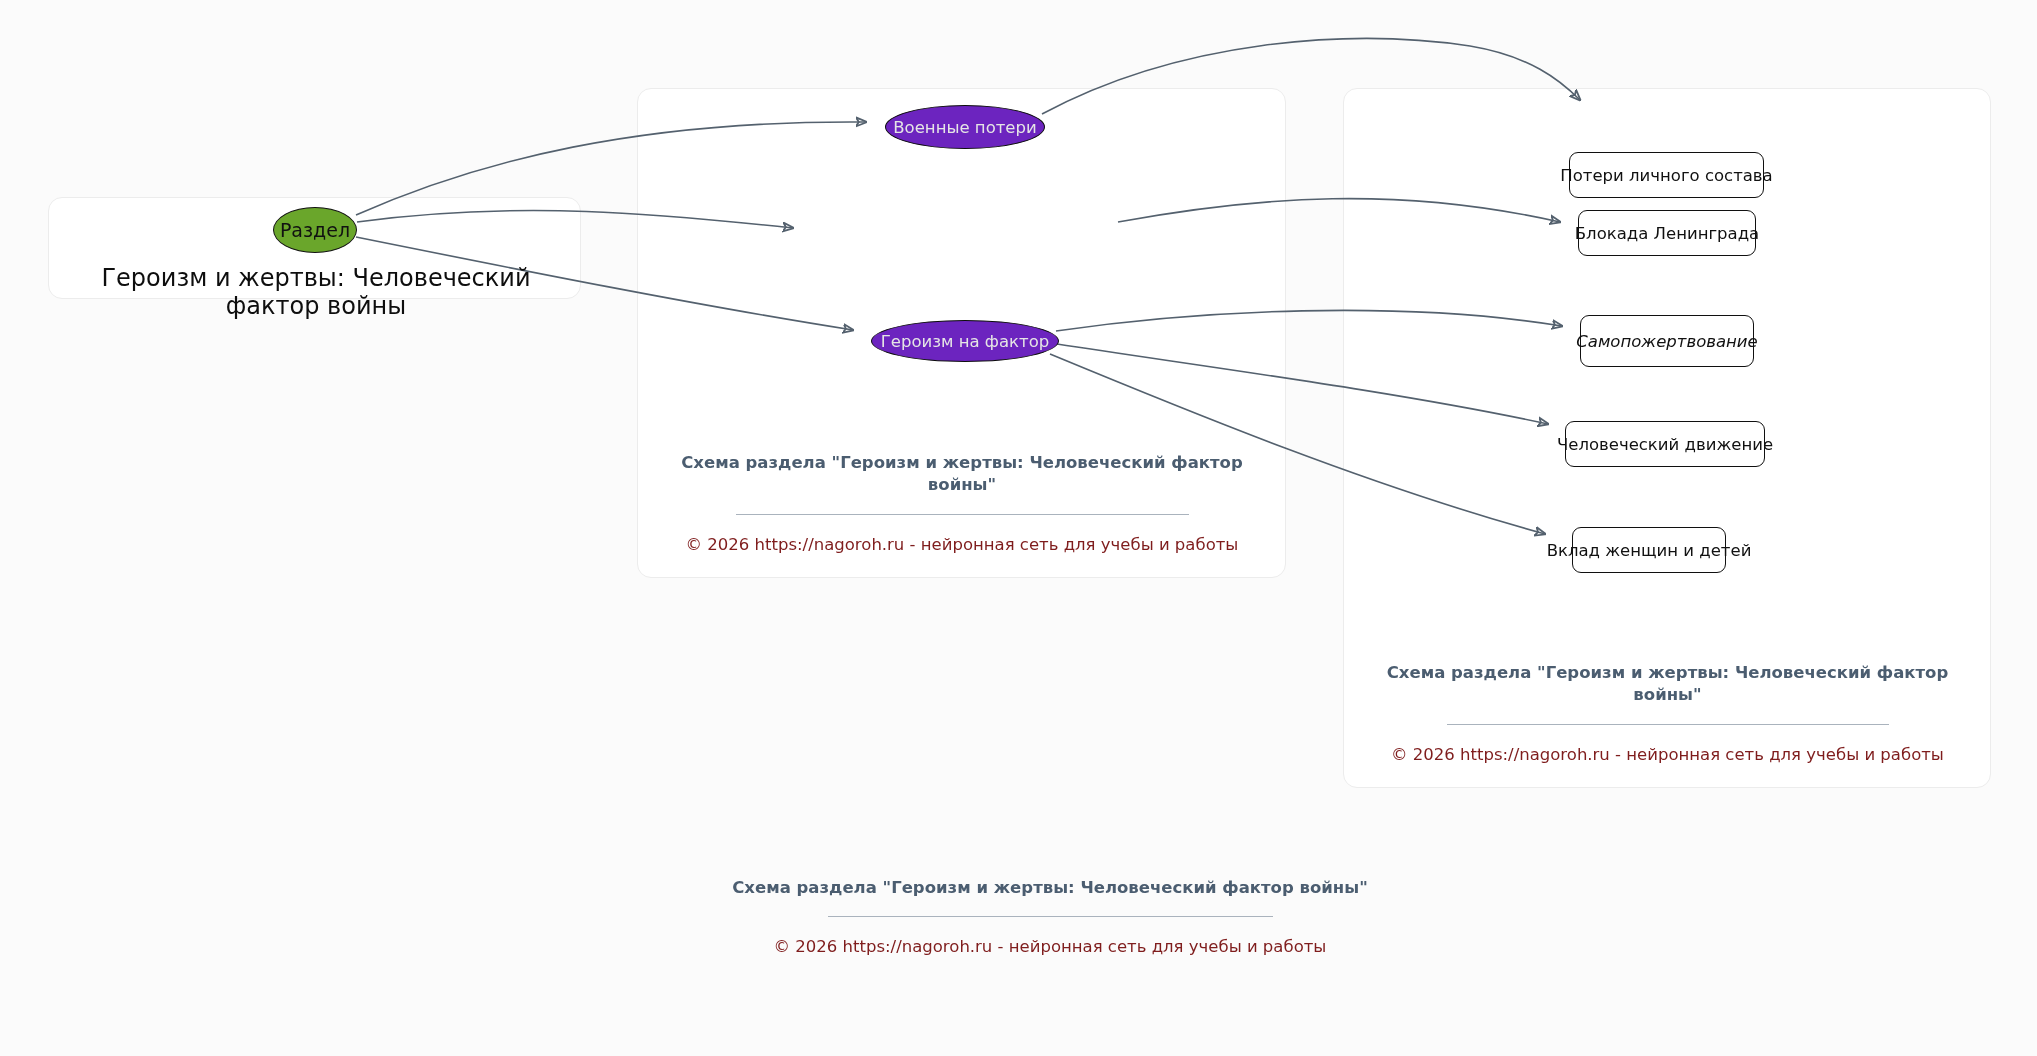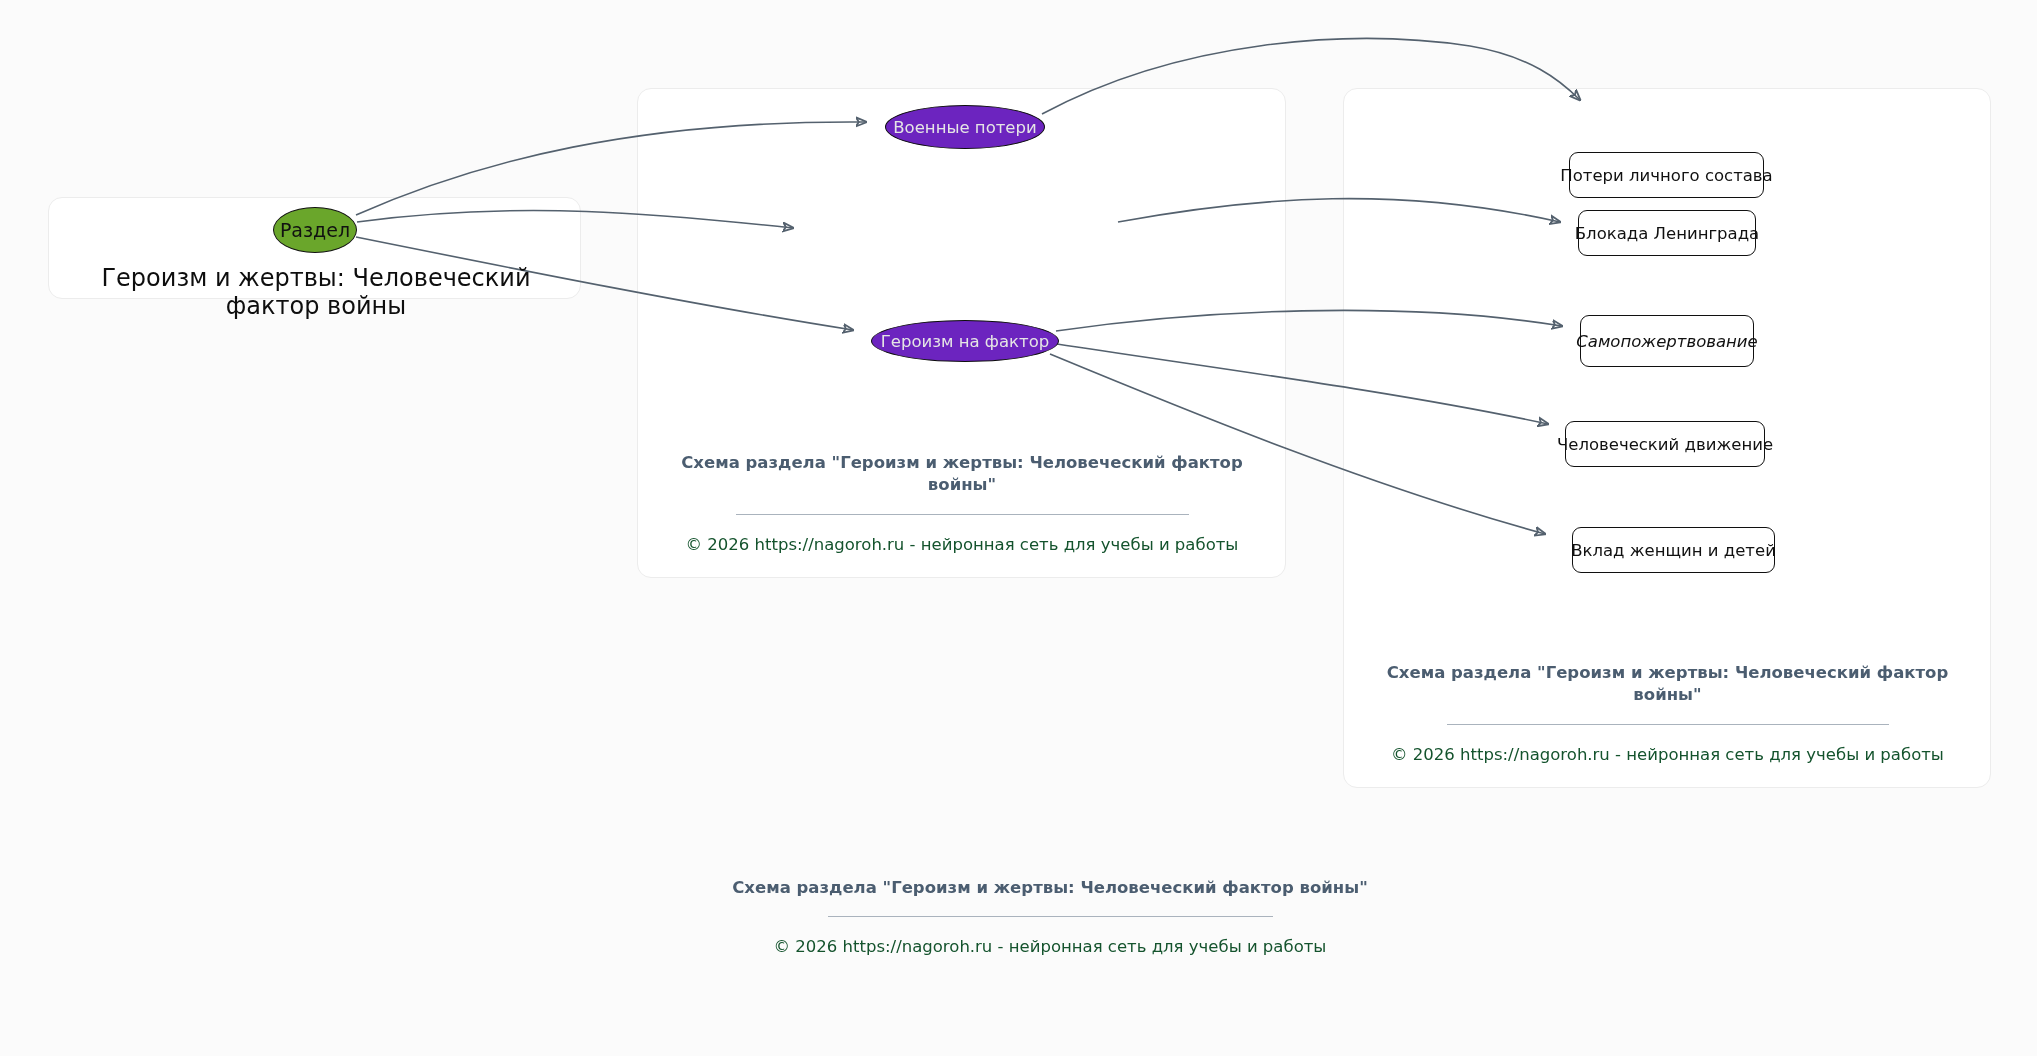--- a/index.html
+++ b/index.html
@@ -53,39 +53,39 @@
 
   #n-razdel     {left:273px; top:207px; width:84px;  height:46px;}
   #n-mil        {left:885px; top:105px; width:160px; height:44px;}
   #n-civ        {left:810px; top:214px; width:310px; height:38px;}
   #n-hero       {left:871px; top:320px; width:188px; height:42px;}
 
   #n-r1 {left:1569px;top:104px;width:195px;height:46px;margin-top:48px;}
   #n-r2 {left:1578px;top:210px;width:178px;height:46px;}
   #n-r3 {left:1580px;top:315px;width:174px;height:52px;font-style:italic;}
   #n-r4 {left:1565px;top:421px;width:200px;height:46px;}
-  #n-r5 {left:1572px;top:527px;width:203px;height:46px;}
+  #n-r5 {left:1572px;top:527px;width:154px;height:46px;}
 
   
   #left-caption{
     position:absolute;left:56px;top:264px;width:520px;
     text-align:center;font-size:24px;color:#0e0e0e;
   }
 
   
   .footer{position:absolute;text-align:center;}
   .footer .f-title{
     font-weight:bold;font-size:16.5px;line-height:1.35;
     color:#4b5d70;
   }
   .footer .f-rule{
     height:1px;background:#aab3bd;margin:17px auto 0 auto;
   }
   .footer .f-copy{
-    font-size:16.5px;color:#14532d;margin-top:20px;
+    font-size:16.5px;color:#7f1d1d;margin-top:20px;
   }
   #footer-middle{left:662px;top:452px;width:600px;}
   #footer-middle .f-rule{width:453px;}
   #footer-right {left:1385px;top:662px;width:565px;}
   #footer-right .f-rule{width:442px;}
   #footer-bottom{left:700px;top:877px;width:700px;}
   #footer-bottom .f-rule{width:445px;}
 </style>
 </head>
 <body>

